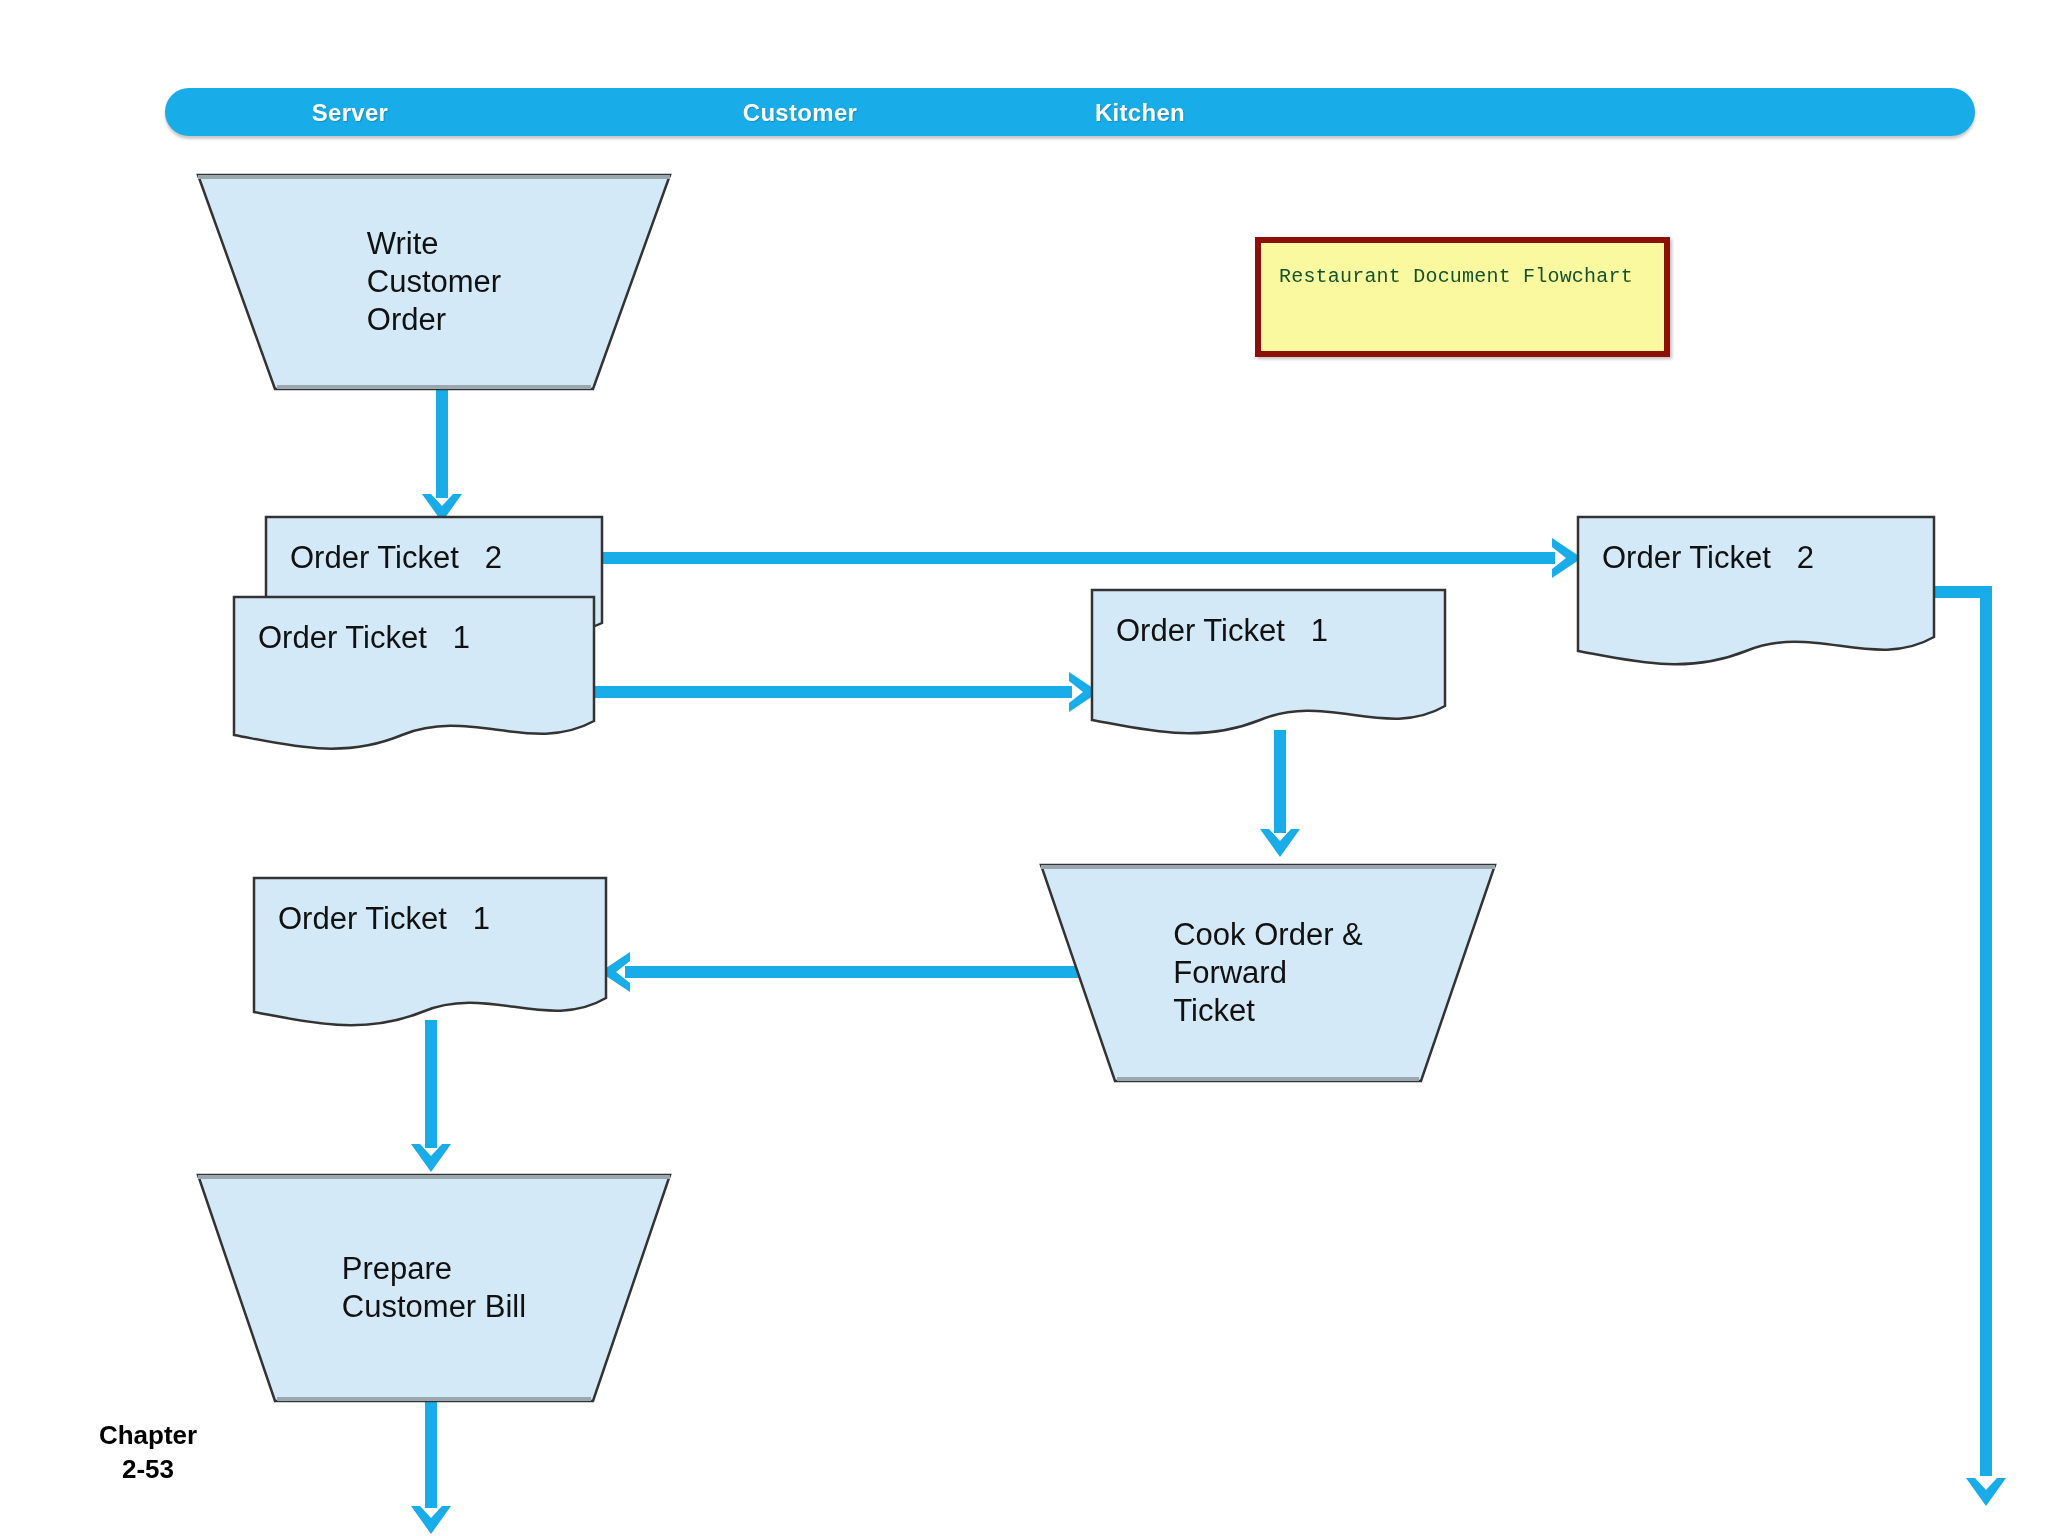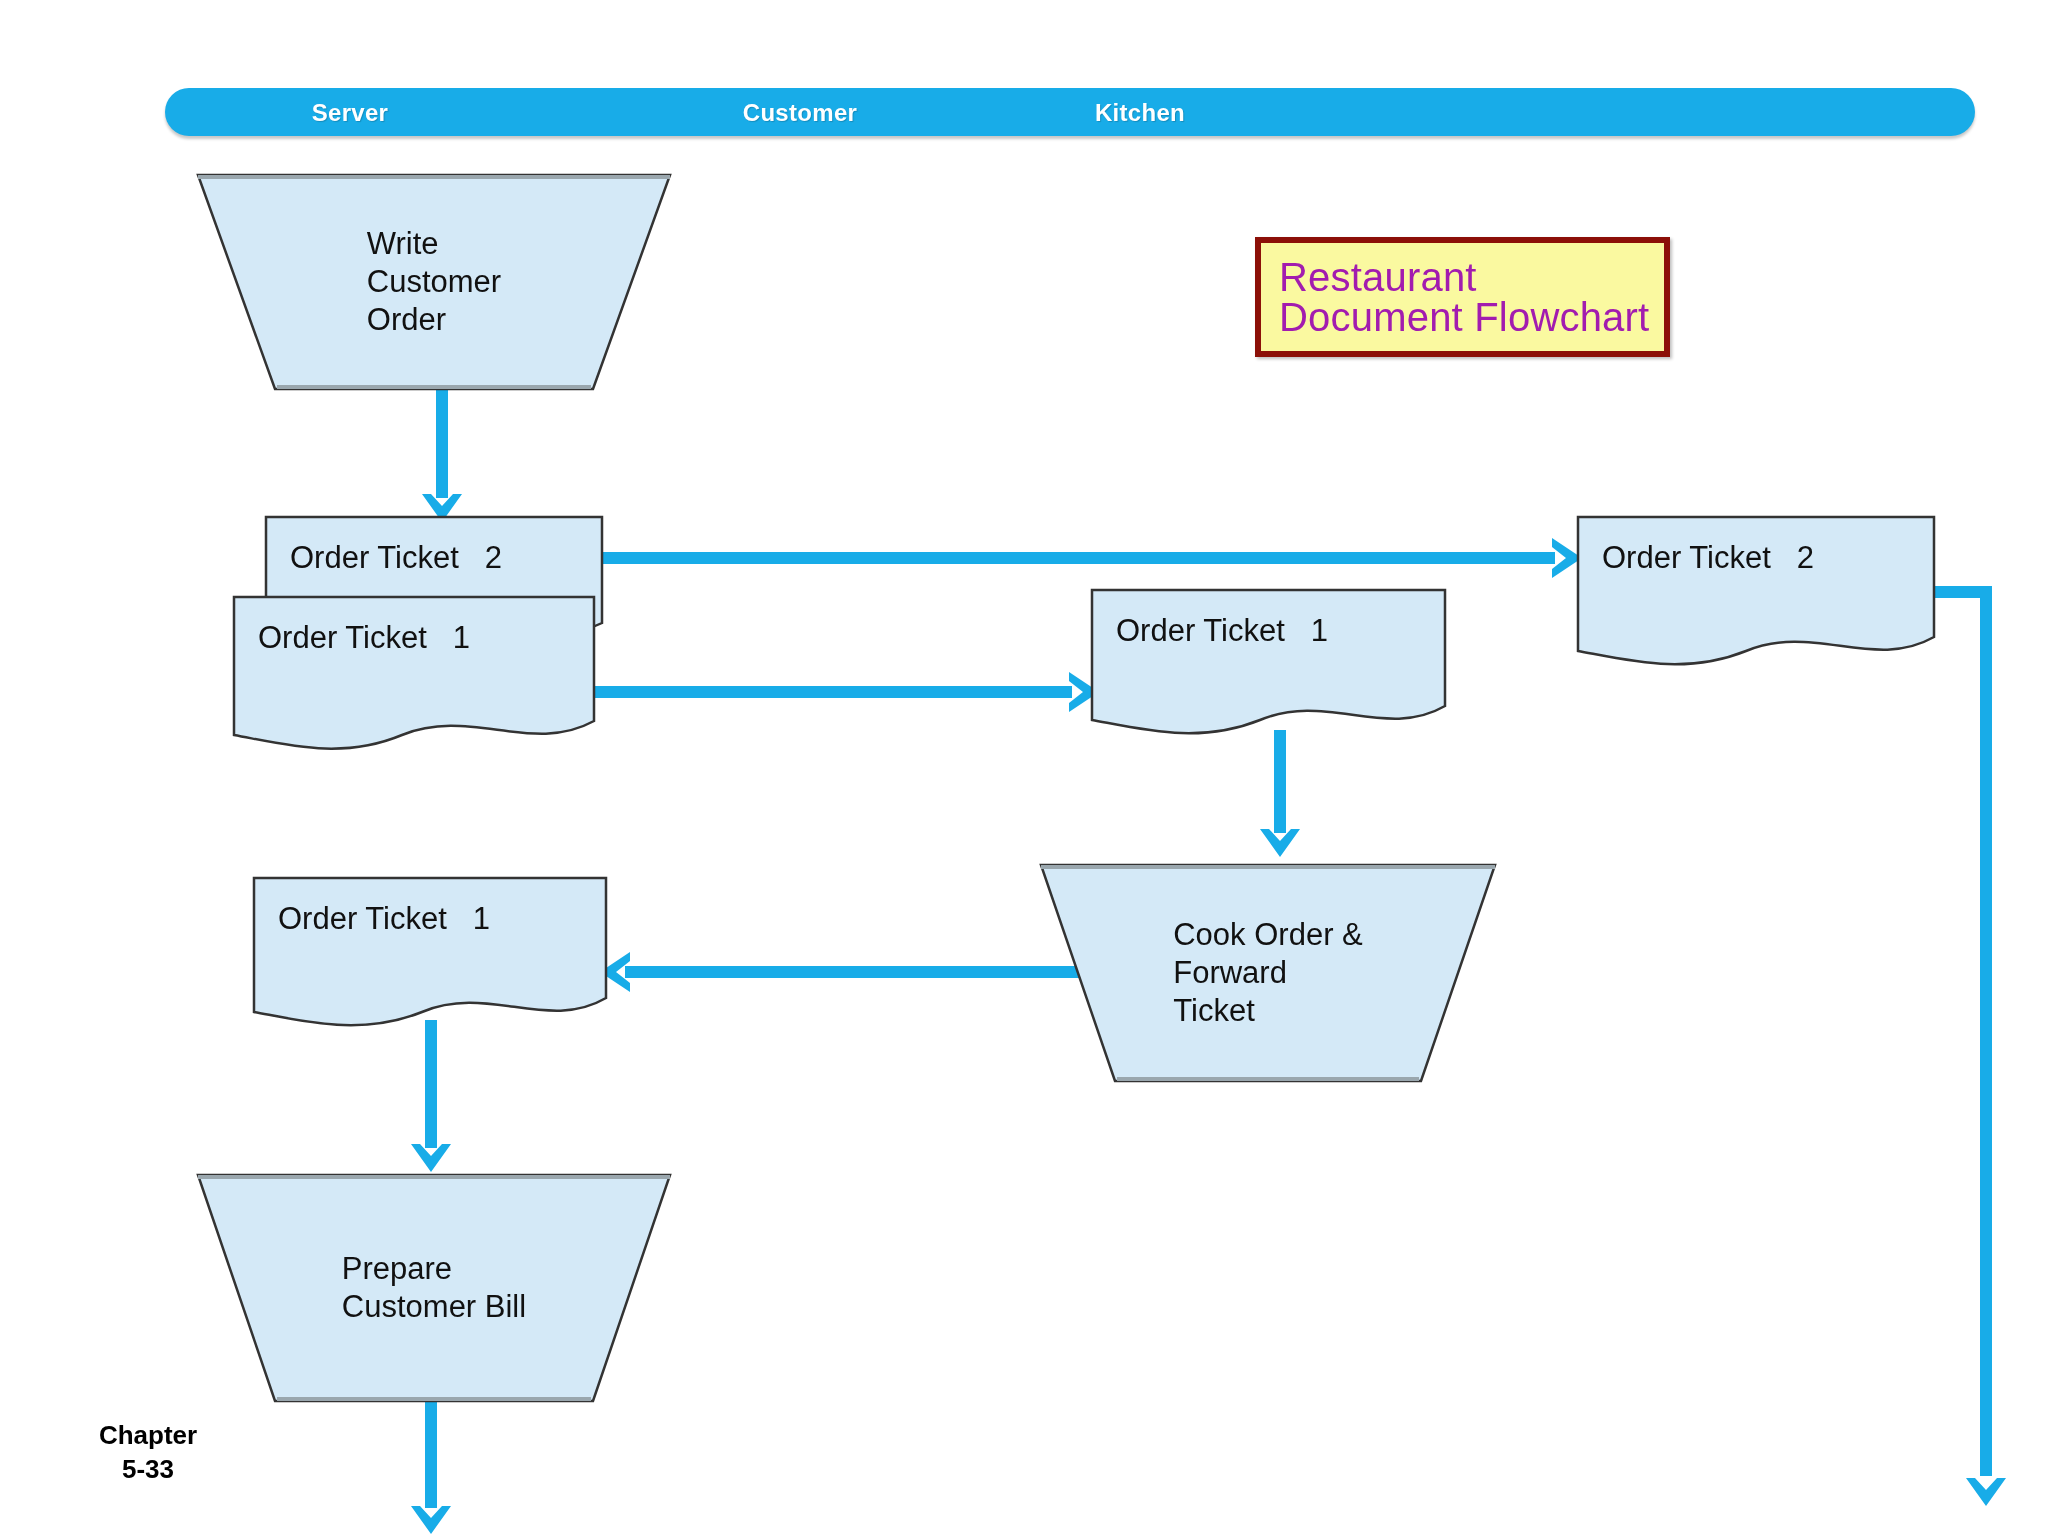--- a/index.html
+++ b/index.html
@@ -60,23 +60,23 @@
   }
   .exhibit .ex-line1 {
     font-family: "DejaVu Sans", sans-serif;
     font-weight: bold;
     font-size: 31px;
     color: #000000;
     line-height: 40px;
     letter-spacing: 0.5px;
   }
   .exhibit .ex-line2 {
-    font-family: Liberation Sans, sans-serif;
-    font-size: 40px;
-    color: #a21caf;
+    font-family: Liberation Mono, monospace;
+    font-size: 20px;
+    color: #14532d;
     line-height: 40px;
     letter-spacing: 0.2px;
   }
 
   
   .shape {
     position: absolute;
   }
   .shape svg { display: block; overflow: visible; }
   .shape .shp-text {
@@ -262,15 +262,15 @@
     <svg width="478" height="232" viewBox="0 0 478 232">
       <polygon points="3,3 475,3 398,229 80,229" fill="#D4E9F7" stroke="#333333" stroke-width="2.5"></polygon>
       <line x1="3" y1="5" x2="475" y2="5" stroke="#9AA7AE" stroke-width="4"></line>
       <line x1="82" y1="227" x2="396" y2="227" stroke="#9AA7AE" stroke-width="4"></line>
     </svg>
     <div class="shp-text">Prepare
 Customer Bill</div>
   </div>
 
   <div class="chapter">Chapter
-5-33</div>
+2-53</div>
 
 </div>
 
 </body></html>

